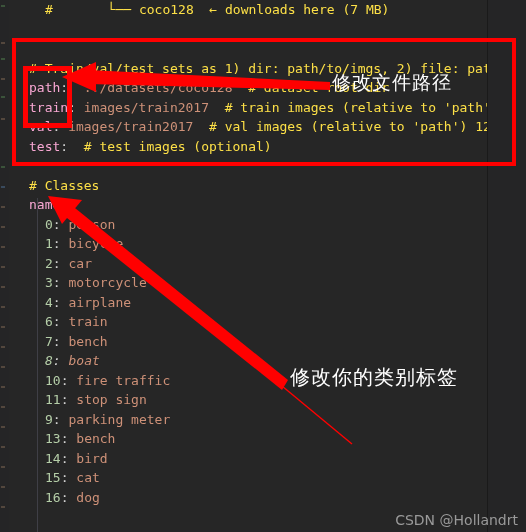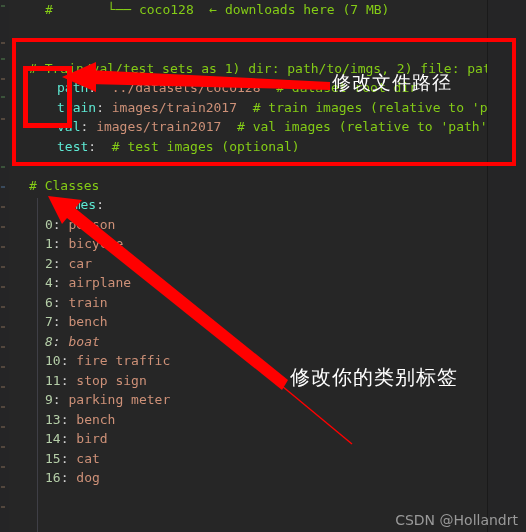--- a/index.html
+++ b/index.html
@@ -45,22 +45,22 @@
   }
   .cl {
     position: relative;
     height: 19.5px;
     line-height: 19.5px;
     white-space: pre;
     font-size: 13px;
     letter-spacing: 0px;
     padding-left: 20px;
   }
-  .tok-comment { color: #84cc16; }
-  .tok-key     { color: #5eead4; margin-left: 28px; }
+  .tok-comment { color: #fde047; }
+  .tok-key     { color: #f9a8d4; }
   .tok-punct   { color: #d4d4d4; }
   .tok-str     { color: #ce9178; }
   .tok-num     { color: #b5cea8; }
   .tok-plain   { color: #d4d4d4; }
 
   
   .indent-guide {
     position: absolute;
     left: 28px;
     top: 198px;
@@ -179,20 +179,21 @@
         <div class="cl" id="l-path"><span class="tok-key">path</span><span class="tok-punct">:</span><span class="tok-str">  ../datasets/coco128</span><span class="tok-comment">  # dataset root dir</span></div>
         <div class="cl" id="l-train"><span class="tok-key">train</span><span class="tok-punct">:</span><span class="tok-str"> images/train2017</span><span class="tok-comment">  # train images (relative to 'path')</span></div>
         <div class="cl" id="l-val"><span class="tok-key">val</span><span class="tok-punct">:</span><span class="tok-str"> images/train2017</span><span class="tok-comment">  # val images (relative to 'path') 128</span></div>
         <div class="cl" id="l-test"><span class="tok-key">test</span><span class="tok-punct">:</span><span class="tok-comment">  # test images (optional)</span></div>
         <div class="cl" id="l-blank-3"><span class="tok-plain"></span></div>
         <div class="cl" id="l-classes-comment"><span class="tok-comment"># Classes</span></div>
         <div class="cl" id="l-names"><span class="tok-key">names</span><span class="tok-punct">:</span></div>
         <div class="cl" id="l-class-0" style="padding-left: 36px;"><span class="tok-num">0</span><span class="tok-punct">:</span><span class="tok-str"> person</span></div>
         <div class="cl" id="l-class-1" style="padding-left: 36px;"><span class="tok-num">1</span><span class="tok-punct">:</span><span class="tok-str"> bicycle</span></div>
         <div class="cl" id="l-class-2" style="padding-left: 36px;"><span class="tok-num">2</span><span class="tok-punct">:</span><span class="tok-str"> car</span></div>
+        <div class="cl" id="l-class-3" style="padding-left: 36px;"><span class="tok-num">3</span><span class="tok-punct">:</span><span class="tok-str"> motorcycle</span></div>
         <div class="cl" id="l-class-4" style="padding-left: 36px;"><span class="tok-num">4</span><span class="tok-punct">:</span><span class="tok-str"> airplane</span></div>
         <div class="cl" id="l-class-6" style="padding-left: 36px;"><span class="tok-num">6</span><span class="tok-punct">:</span><span class="tok-str"> train</span></div>
         <div class="cl" id="l-class-7" style="padding-left: 36px;"><span class="tok-num">7</span><span class="tok-punct">:</span><span class="tok-str"> bench</span></div>
         <div class="cl" id="l-class-8" style="padding-left: 36px; font-style: italic;"><span class="tok-num">8</span><span class="tok-punct">:</span><span class="tok-str"> boat</span></div>
         <div class="cl" id="l-class-10" style="padding-left: 36px;"><span class="tok-num">10</span><span class="tok-punct">:</span><span class="tok-str"> fire traffic</span></div>
         <div class="cl" id="l-class-11" style="padding-left: 36px;"><span class="tok-num">11</span><span class="tok-punct">:</span><span class="tok-str"> stop sign</span></div>
         <div class="cl" id="l-class-12" style="padding-left: 36px;"><span class="tok-num">9</span><span class="tok-punct">:</span><span class="tok-str"> parking meter</span></div>
         <div class="cl" id="l-class-13" style="padding-left: 36px;"><span class="tok-num">13</span><span class="tok-punct">:</span><span class="tok-str"> bench</span></div>
         <div class="cl" id="l-class-14" style="padding-left: 36px;"><span class="tok-num">14</span><span class="tok-punct">:</span><span class="tok-str"> bird</span></div>
         <div class="cl" id="l-class-15" style="padding-left: 36px;"><span class="tok-num">15</span><span class="tok-punct">:</span><span class="tok-str"> cat</span></div>

